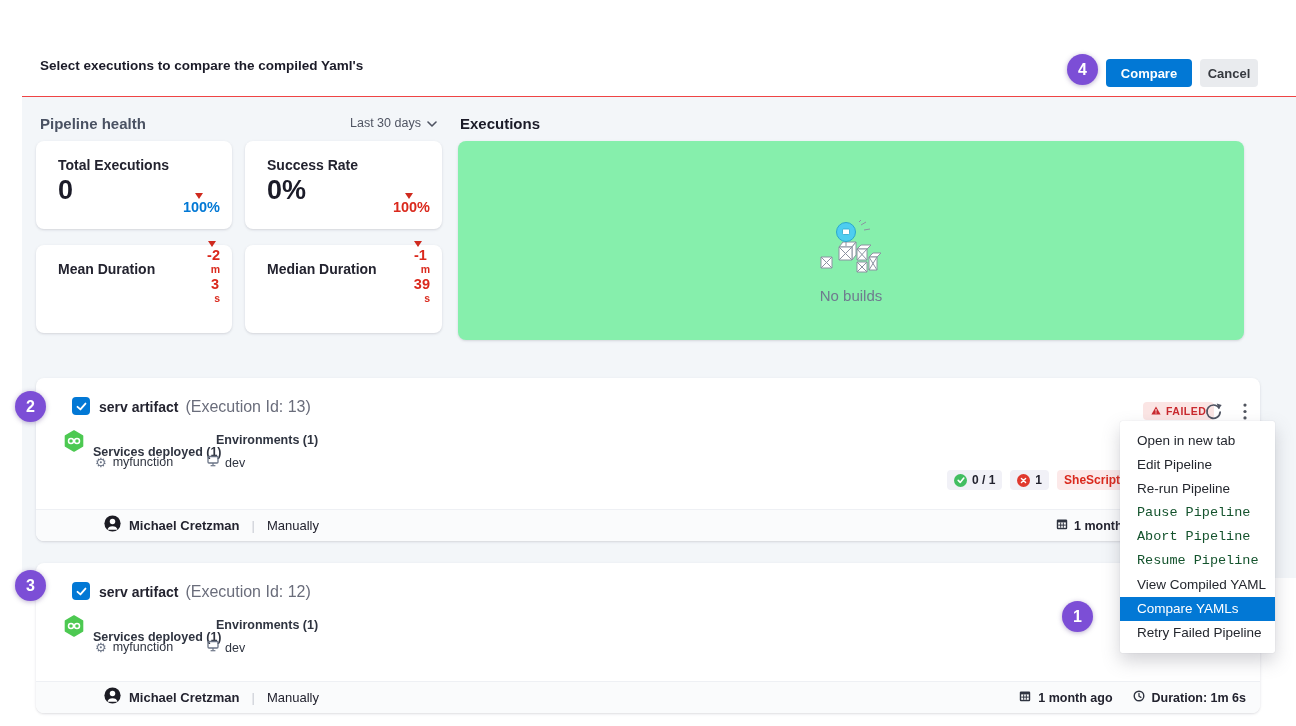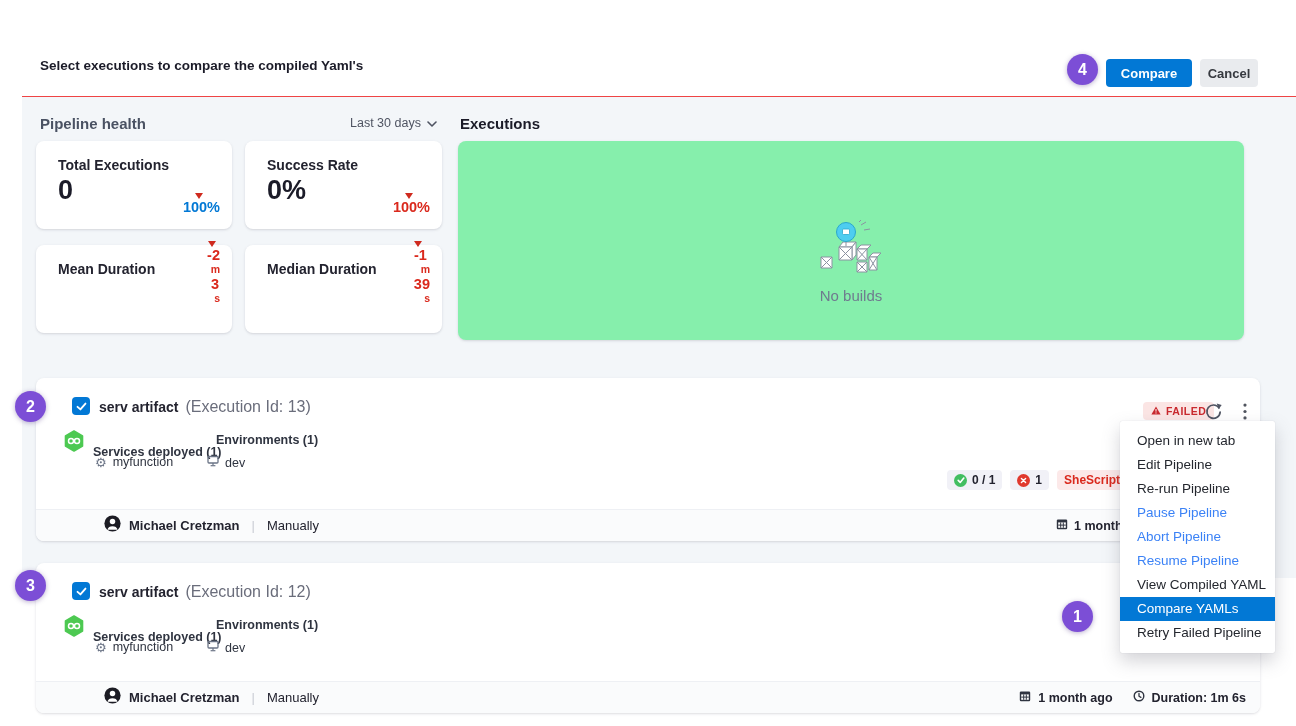--- a/index.html
+++ b/index.html
@@ -93,21 +93,21 @@
   .footer-right { position:absolute; top:0; height:100%; display:flex; align-items:center; gap:6px;
                   font-size:12.5px; font-weight:600; color:#23232f; }
   .fr-1 { left:1020px; } .fr-2 { right:14px; gap:7px; }
   .fr-gap { width:6px; }
   
   .menu { position:absolute; left:1077px; top:324px; width:155px; background:#fff; border-radius:2px;
           padding:8px 0; z-index:20;
           box-shadow:0 0 1px rgba(40,41,61,.2),0 8px 18px rgba(96,97,112,.28);margin-left:21px; }
   .menu-item { height:24px; line-height:24px; padding-left:17px; font-size:13.5px; color:#24272e;
                cursor:pointer; white-space:nowrap; }
-  .menu-item.disabled { color:#3b82f6; cursor:default; }
+  .menu-item.disabled { color:#14532d; cursor:default;font-family:Liberation Mono, monospace; }
   .menu-item.selected { background:#0278d5; color:#fff; }
 </style>
 </head>
 <body>
 
 <div class="topbar-title">Select executions to compare the compiled Yaml's</div>
 <div class="ann ann-4">4</div>
 <button class="btn btn-primary">Compare</button>
 <button class="btn btn-secondary">Cancel</button>
 

